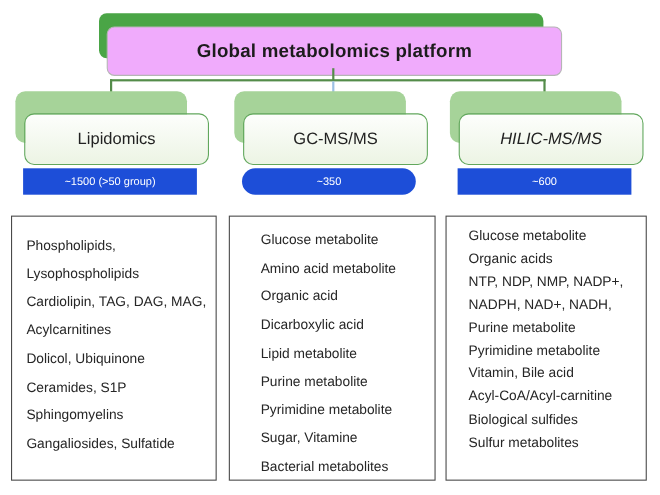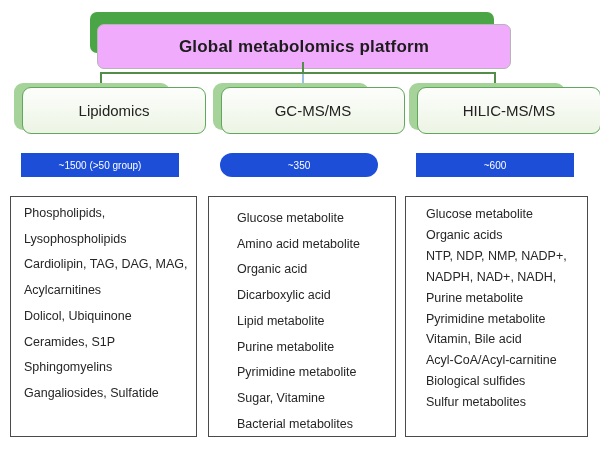--- a/index.html
+++ b/index.html
@@ -22,47 +22,47 @@
   .line{position:absolute;background:#548c4a;}
   .line.h{height:2px;}
   .line.v{width:2px;}
   .line.blue{background:#9cc0e4;}
   
   .hdr-shadow{
     position:absolute;top:83px;width:156px;height:47px;
     background:#a6d399;border-radius:9px;
   }
   .hdr-box{
-    position:absolute;top:87px;width:184px;height:47px;
+    position:absolute;top:103px;width:168px;height:47px;
     background:linear-gradient(#fdfefc,#ecf4e4);
     border:1.5px solid #61a75c;border-radius:9px;
     display:flex;align-items:center;justify-content:center;box-sizing:border-box;
   }
   .hdr-box span{font-size:15px;color:#222;}
   
   .badge{
     position:absolute;top:153px;width:158px;height:24px;
     background:#1d4ed8;color:#ffffff;
     display:flex;align-items:center;justify-content:center;
     font-size:10px;
   }
   
   .listbox{
     position:absolute;top:196px;height:241px;box-sizing:border-box;
     background:#ffffff;border:1.5px solid #4a4a4a;
     font-size:12.5px;color:#262626;
   }
   .listbox .list-line{white-space:nowrap;}
-  .lb0{left:10px;width:187px;padding:4px 4px 0 13px;line-height:25.7px;}
+  .lb0{left:10px;width:187px;padding:14px 4px 0 13px;line-height:25.7px;}
   .lb1{left:208px;width:188px;padding:9px 4px 0 28px;line-height:25.7px;}
   .lb2{left:405px;width:183px;padding:7px 4px 0 20px;line-height:20.9px;}
   
   .p0s{left:14px;} .p0b{left:22px;} .p0g{left:21px;}
   .p1s{left:213px;} .p1b{left:221px;} .p1g{left:220px;border-radius:12px;}
-  .p2s{left:409px;} .p2b{left:417px;} .p2g{left:416px;}
+  .p2s{left:409px;} .p2b{left:417px;font-style:italic;} .p2g{left:416px;}
 </style>
 </head>
 <body>
 
 <div class="stage">
 
   <div class="title-shadow"></div>
   <div class="title-box">
     <span>Global metabolomics platform</span>
   </div>

